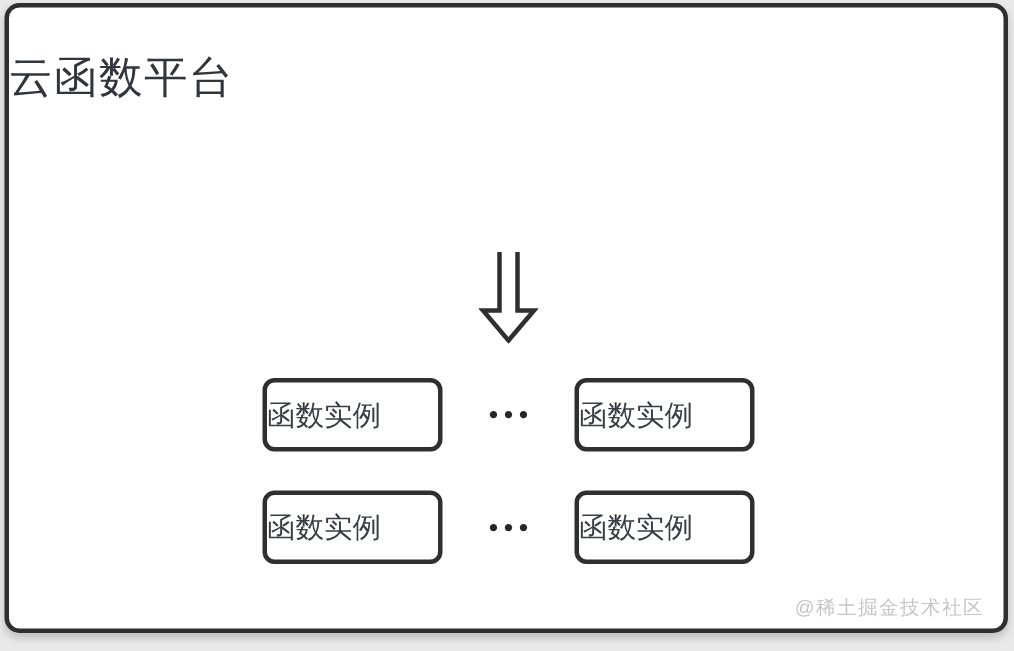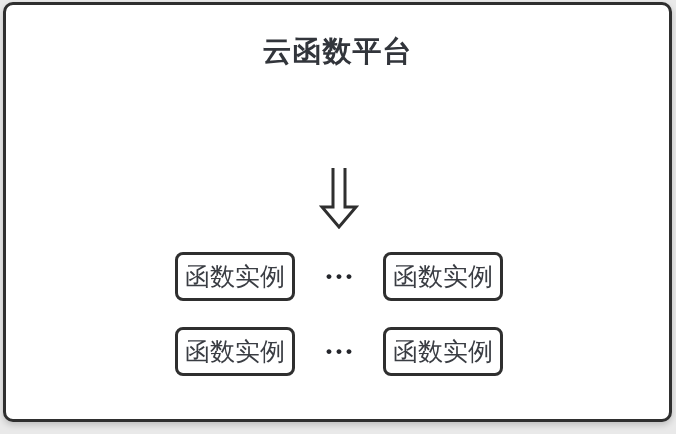--- a/index.html
+++ b/index.html
@@ -24,23 +24,23 @@
     border: 3px solid #2f2f2f;
     border-radius: 10px;
     box-shadow: 0 3px 6px rgba(0,0,0,0.18);
   }
   .title {
     position: absolute;
     top: 27px;
     left: 0;
     width: 100%;
     margin: 0;
-    text-align: center;
+    text-align: left;
     font-size: 29px;
-    font-weight: bold;
+    font-weight: normal;
     color: #32353b;
     letter-spacing: 1px;
   }
   .cloud-box {
     position: absolute;
     left: 251px;   
     top: 102px;    
     width: 164px;
     height: 61px;
   }
@@ -79,22 +79,21 @@
   .row-2 { top: 322px; }   
   .instance-box {
     box-sizing: border-box;
     width: 120px;
     height: 49px;
     border: 3px solid #2f2f2f;
     border-radius: 8px;
     background: #ffffff;
     display: flex;
     align-items: center;
-    justify-content: center;
-    font-size: 25px;
+    font-size: 19px;
     color: #3a3d43;
   }
   .dots {
     font-size: 17px;
     font-weight: bold;
     color: #24262b;
     letter-spacing: 4px;
     line-height: 1;
     padding-left: 4px;
     user-select: none;
@@ -134,15 +133,16 @@
     <div class="row row-2">
       <div class="instance-box">
         <span>函数实例</span>
       </div>
       <div class="dots">•••</div>
       <div class="instance-box">
         <span>函数实例</span>
       </div>
     </div>
 
+    <div class="watermark">@稀土掘金技术社区</div>
 
   </div>
 </div>
 
 </body></html>

